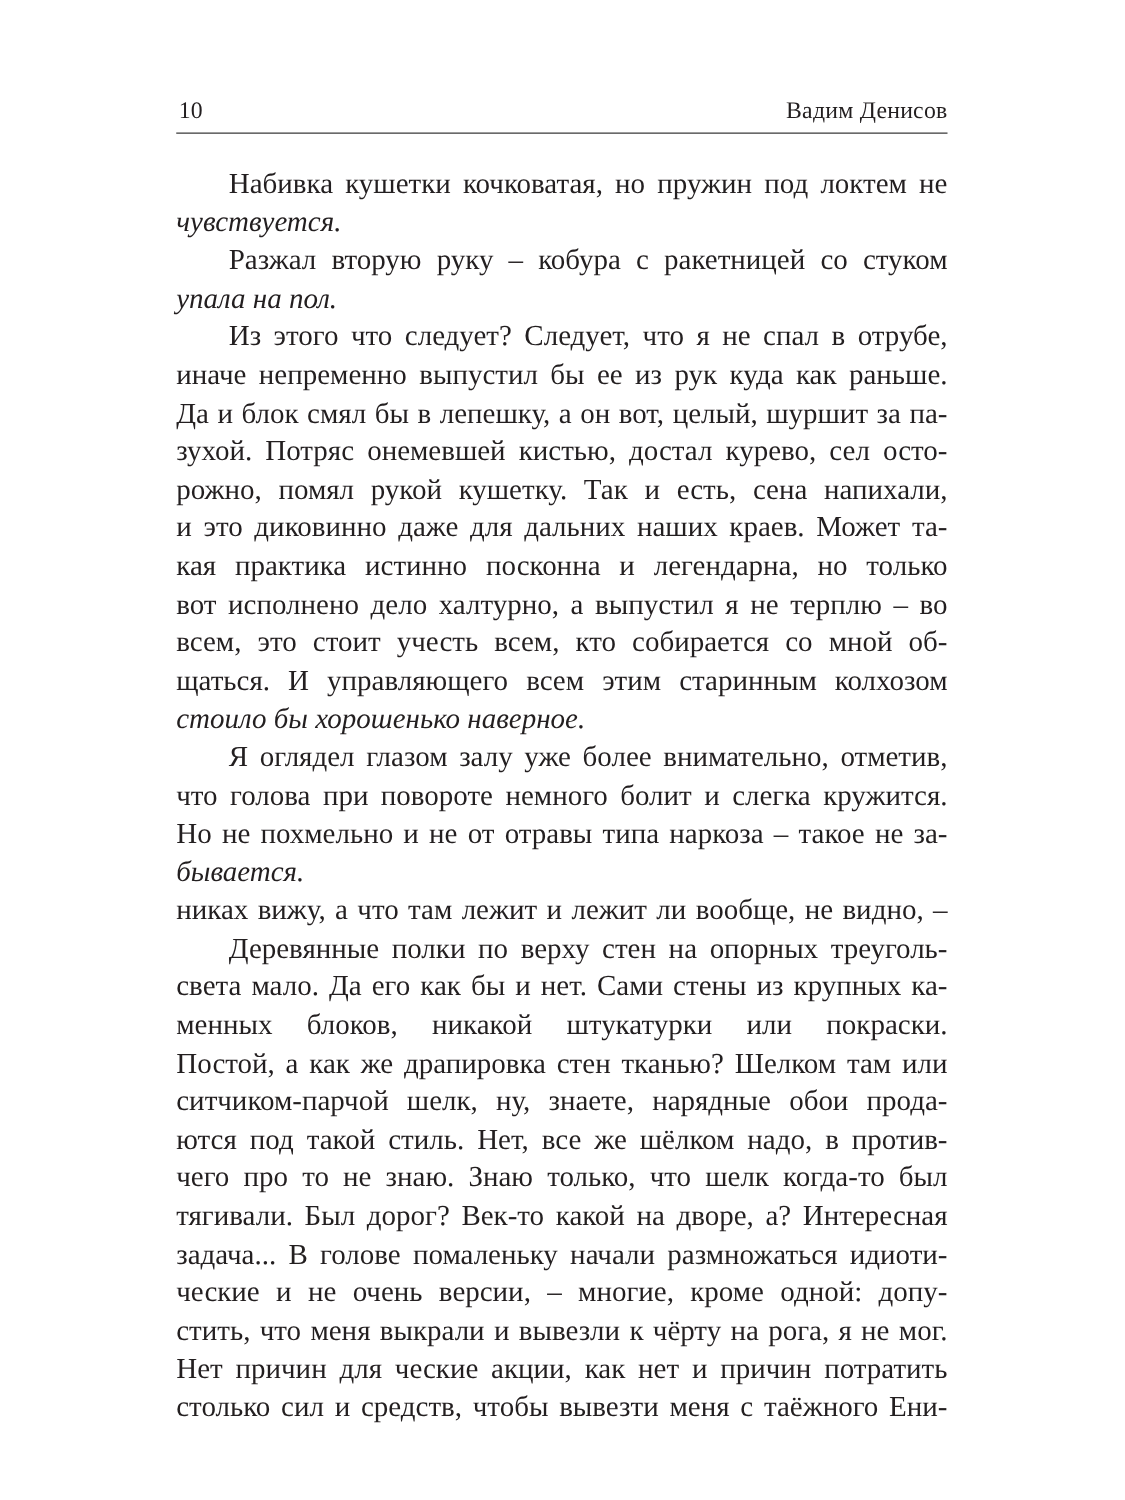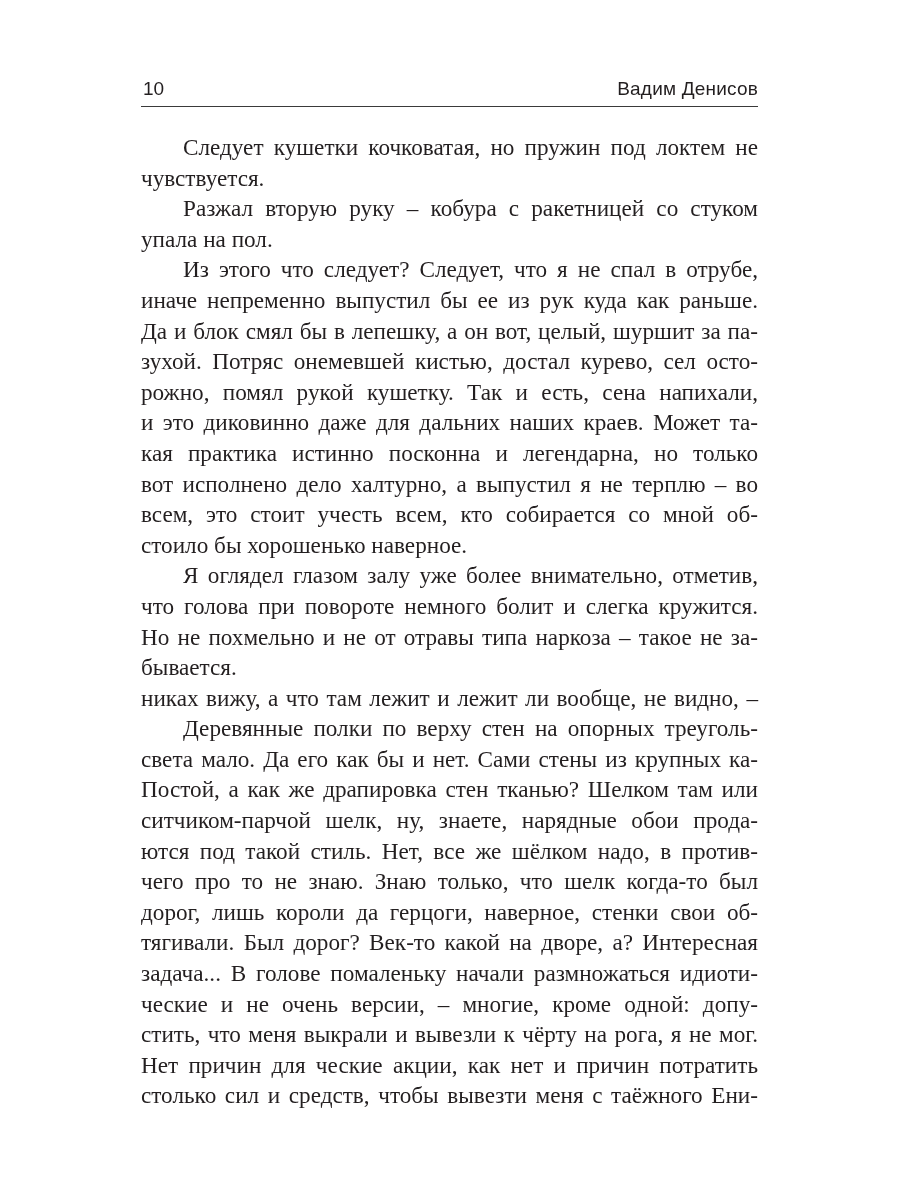--- a/index.html
+++ b/index.html
@@ -14,21 +14,21 @@
       overflow: hidden;
       color: #231f20;
     }
     .page-header {
       position: absolute;
       left: 141px;
       top: 72px;
       width: 617px;
       height: 34px;
       border-bottom: 1.5px solid #3a3a3a;
-      font-family: Liberation Sans, sans-serif;
+      font-family: Liberation Serif, serif;
       font-size: 19px;
       line-height: 30px;
     }
     .page-number {
       position: absolute;
       left: 2px;
       top: 2px;
     }
     .running-head {
       position: absolute;
@@ -48,59 +48,61 @@
     }
     .line {
       display: block;
       white-space: nowrap;
       text-align: justify;
       text-align-last: justify;
       height: 30.6px;
     }
     .line.last {
       text-align-last: left;
+      font-style: italic;
     }
     .line.indent {
       text-indent: 42px;
     }
   </style>
 </head>
 <body>
 
 <div class="page-header">
   <span class="page-number">10</span>
   <span class="running-head">Вадим Денисов</span>
 </div>
 
 <div class="body-text" id="body-text">
-    <span class="line indent">Следует кушетки кочковатая, но пружин под локтем не</span>
+    <span class="line indent">Набивка кушетки кочковатая, но пружин под локтем не</span>
     <span class="line last">чувствуется.</span>
     <span class="line indent">Разжал вторую руку – кобура с ракетницей со стуком</span>
     <span class="line last">упала на пол.</span>
     <span class="line indent">Из этого что следует? Следует, что я не спал в отрубе,</span>
     <span class="line">иначе непременно выпустил бы ее из рук куда как раньше.</span>
     <span class="line">Да и блок смял бы в лепешку, а он вот, целый, шуршит за па-</span>
     <span class="line">зухой. Потряс онемевшей кистью, достал курево, сел осто-</span>
     <span class="line">рожно, помял рукой кушетку. Так и есть, сена напихали,</span>
     <span class="line">и это диковинно даже для дальних наших краев. Может та-</span>
     <span class="line">кая практика истинно посконна и легендарна, но только</span>
     <span class="line">вот исполнено дело халтурно, а выпустил я не терплю – во</span>
     <span class="line">всем, это стоит учесть всем, кто собирается со мной об-</span>
+    <span class="line">щаться. И управляющего всем этим старинным колхозом</span>
     <span class="line last">стоило бы хорошенько наверное.</span>
     <span class="line indent">Я оглядел глазом залу уже более внимательно, отметив,</span>
     <span class="line">что голова при повороте немного болит и слегка кружится.</span>
     <span class="line">Но не похмельно и не от отравы типа наркоза – такое не за-</span>
     <span class="line last">бывается.</span>
     <span class="line">никах вижу, а что там лежит и лежит ли вообще, не видно, –</span>
     <span class="line indent">Деревянные полки по верху стен на опорных треуголь-</span>
     <span class="line">света мало. Да его как бы и нет. Сами стены из крупных ка-</span>
+    <span class="line">менных блоков, никакой штукатурки или покраски.</span>
     <span class="line">Постой, а как же драпировка стен тканью? Шелком там или</span>
     <span class="line">ситчиком-парчой шелк, ну, знаете, нарядные обои прода-</span>
     <span class="line">ются под такой стиль. Нет, все же шёлком надо, в против-</span>
     <span class="line">чего про то не знаю. Знаю только, что шелк когда-то был</span>
-    <span class="line">дорог, лишь короли да герцоги, наверное, стенки свои об-</span>
     <span class="line">тягивали. Был дорог? Век-то какой на дворе, а? Интересная</span>
     <span class="line">задача... В голове помаленьку начали размножаться идиоти-</span>
     <span class="line">ческие и не очень версии, – многие, кроме одной: допу-</span>
     <span class="line">стить, что меня выкрали и вывезли к чёрту на рога, я не мог.</span>
     <span class="line">Нет причин для ческие акции, как нет и причин потратить</span>
     <span class="line">столько сил и средств, чтобы вывезти меня с таёжного Ени-</span>
   </div>
 
 </body></html>

